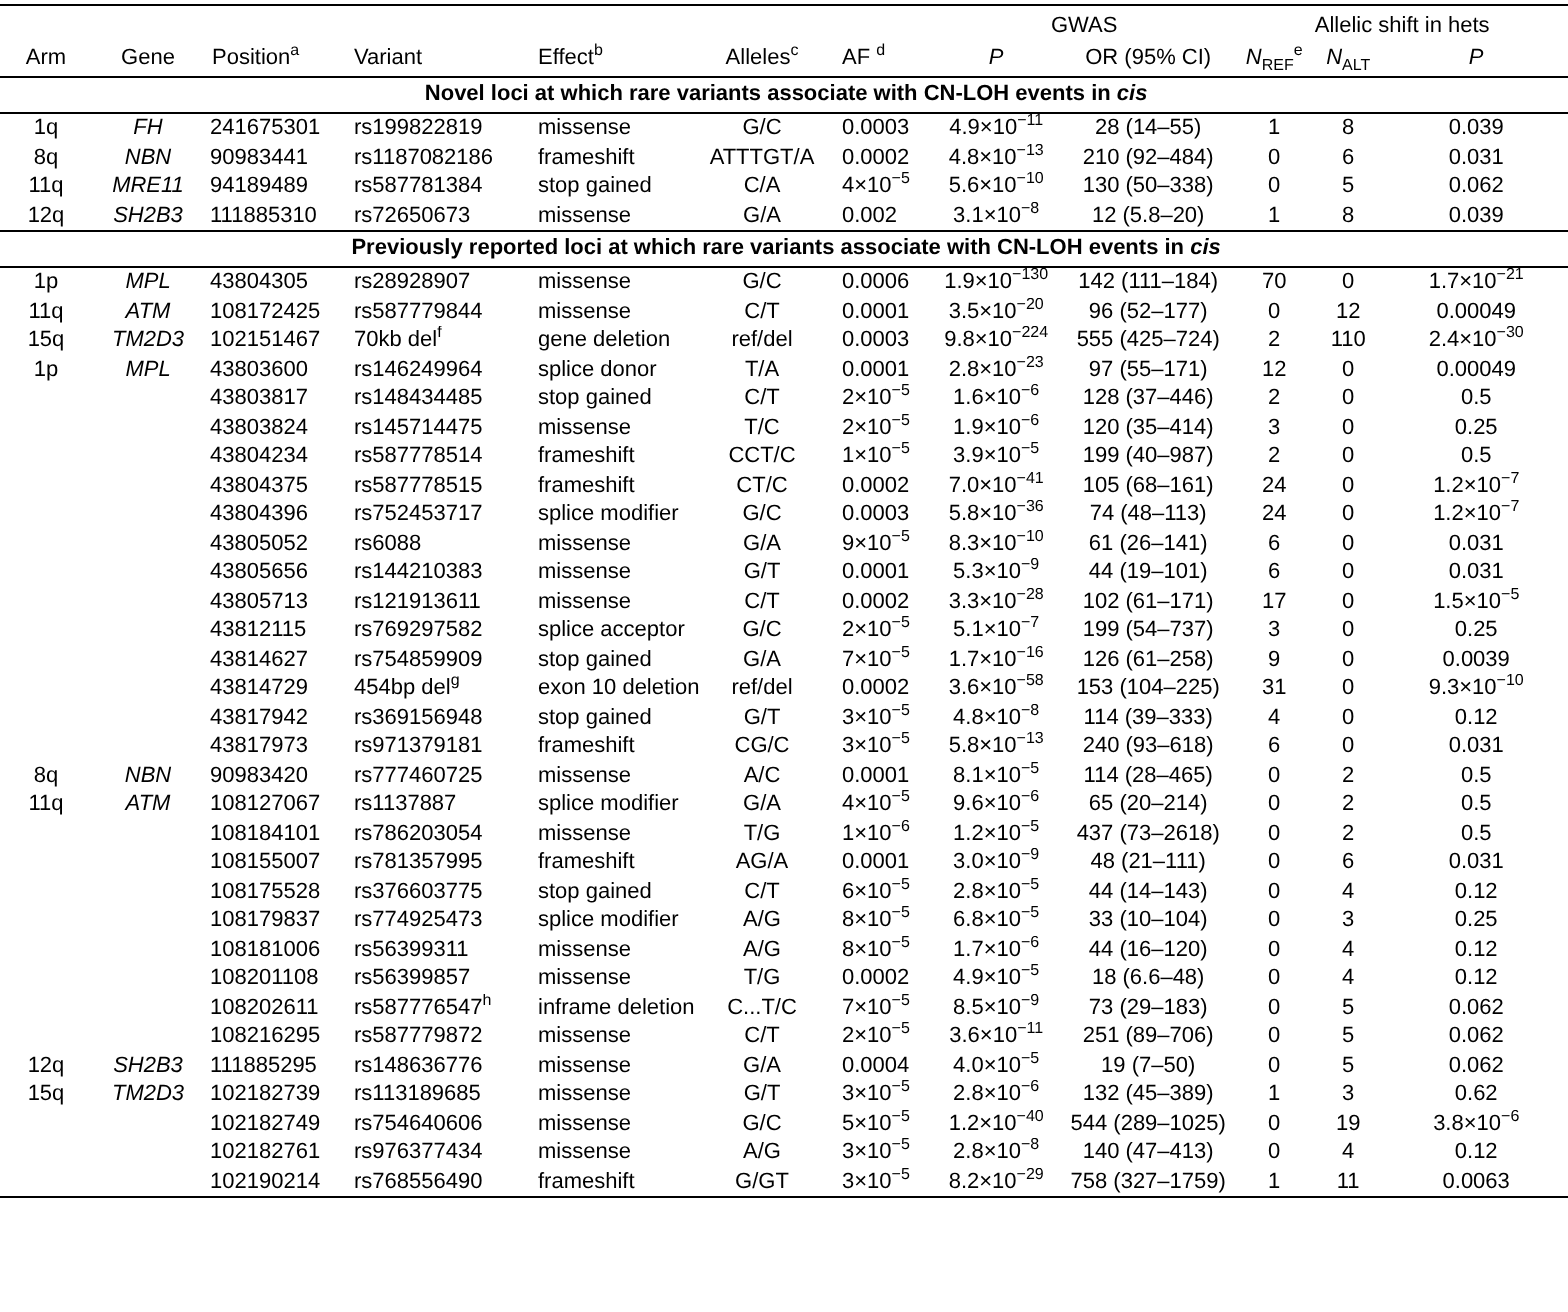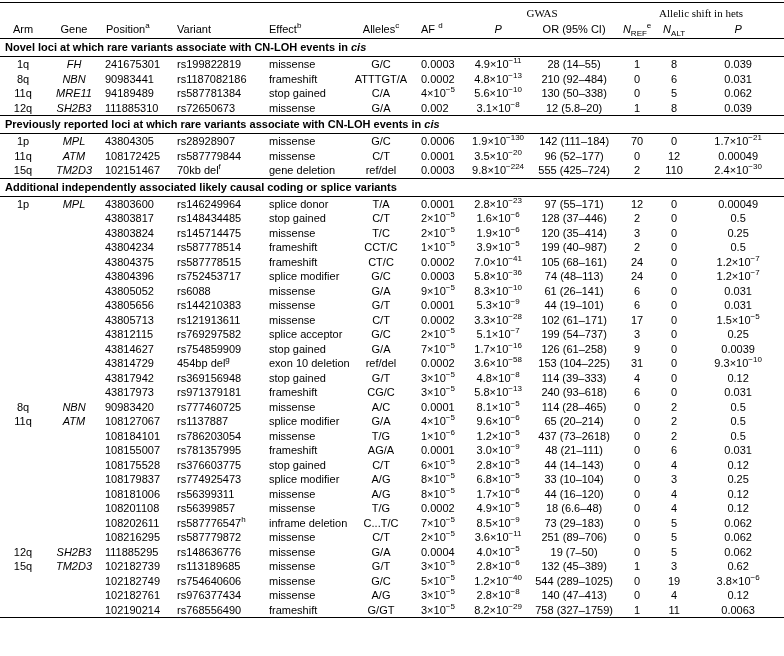--- a/index.html
+++ b/index.html
@@ -8,25 +8,25 @@
     font-family:"Liberation Sans","DejaVu Sans",sans-serif;font-size:11px;
     overflow:hidden;
   }
   table{border-collapse:collapse;table-layout:fixed;width:784px;margin-top:2px}
   th,td{
     padding:1px 3px;white-space:nowrap;overflow:hidden;
     font-weight:normal;line-height:12.5px;vertical-align:middle;
   }
   sup,sub{font-size:8px;line-height:0}
   thead tr.spanner-row th{
-    border-top:1.5px solid #000;text-align:center;line-height:14px;padding-top:3px;font-family:Liberation Serif, serif;
+    border-top:1.5px solid #000;text-align:center;line-height:14px;padding-top:3px;
   }
   thead tr.cols-row th{border-bottom:1px solid #000;line-height:14px;padding-bottom:2px}
   tr.section-row td{
-    font-weight:bold;text-align:left;border-top:1px solid #000;border-bottom:1px solid #000;
+    font-weight:bold;text-align:center;border-top:1px solid #000;border-bottom:1px solid #000;
     padding:2px 3px 2px 5px;line-height:13px;
   }
   tbody tr:last-child td{border-bottom:1.5px solid #000}
   .a-l{text-align:left}.a-c{text-align:center}.a-r{text-align:left}
   td.gene{font-style:italic}
   td.c-position{padding-right:9px}
   thead th.c-position{text-align:left;padding-left:4px}
   .c-variant{padding-left:5px}
   .c-effect{padding-left:7px}
   .c-af{padding-left:9px;}
@@ -173,23 +173,20 @@
           <td class="a-l c-variant">70kb del<sup>f</sup></td>
           <td class="a-l c-effect">gene deletion</td>
           <td class="a-c c-alleles">ref/del</td>
           <td class="a-l c-af">0.0003</td>
           <td class="a-c c-p_gwas">9.8×10<sup>−224</sup></td>
           <td class="a-c c-or_ci">555 (425–724)</td>
           <td class="a-c c-n_ref">2</td>
           <td class="a-c c-n_alt">110</td>
           <td class="a-c c-p_hets">2.4×10<sup>−30</sup></td>
         </tr>
-        <tr class="section-row">
-          <td colspan="12">Additional independently associated likely causal coding or splice variants</td>
-        </tr>
         <tr>
           <td class="a-c c-arm">1p</td>
           <td class="a-c c-gene gene">MPL</td>
           <td class="a-r c-position">43803600</td>
           <td class="a-l c-variant">rs146249964</td>
           <td class="a-l c-effect">splice donor</td>
           <td class="a-c c-alleles">T/A</td>
           <td class="a-l c-af">0.0001</td>
           <td class="a-c c-p_gwas">2.8×10<sup>−23</sup></td>
           <td class="a-c c-or_ci">97 (55–171)</td>

